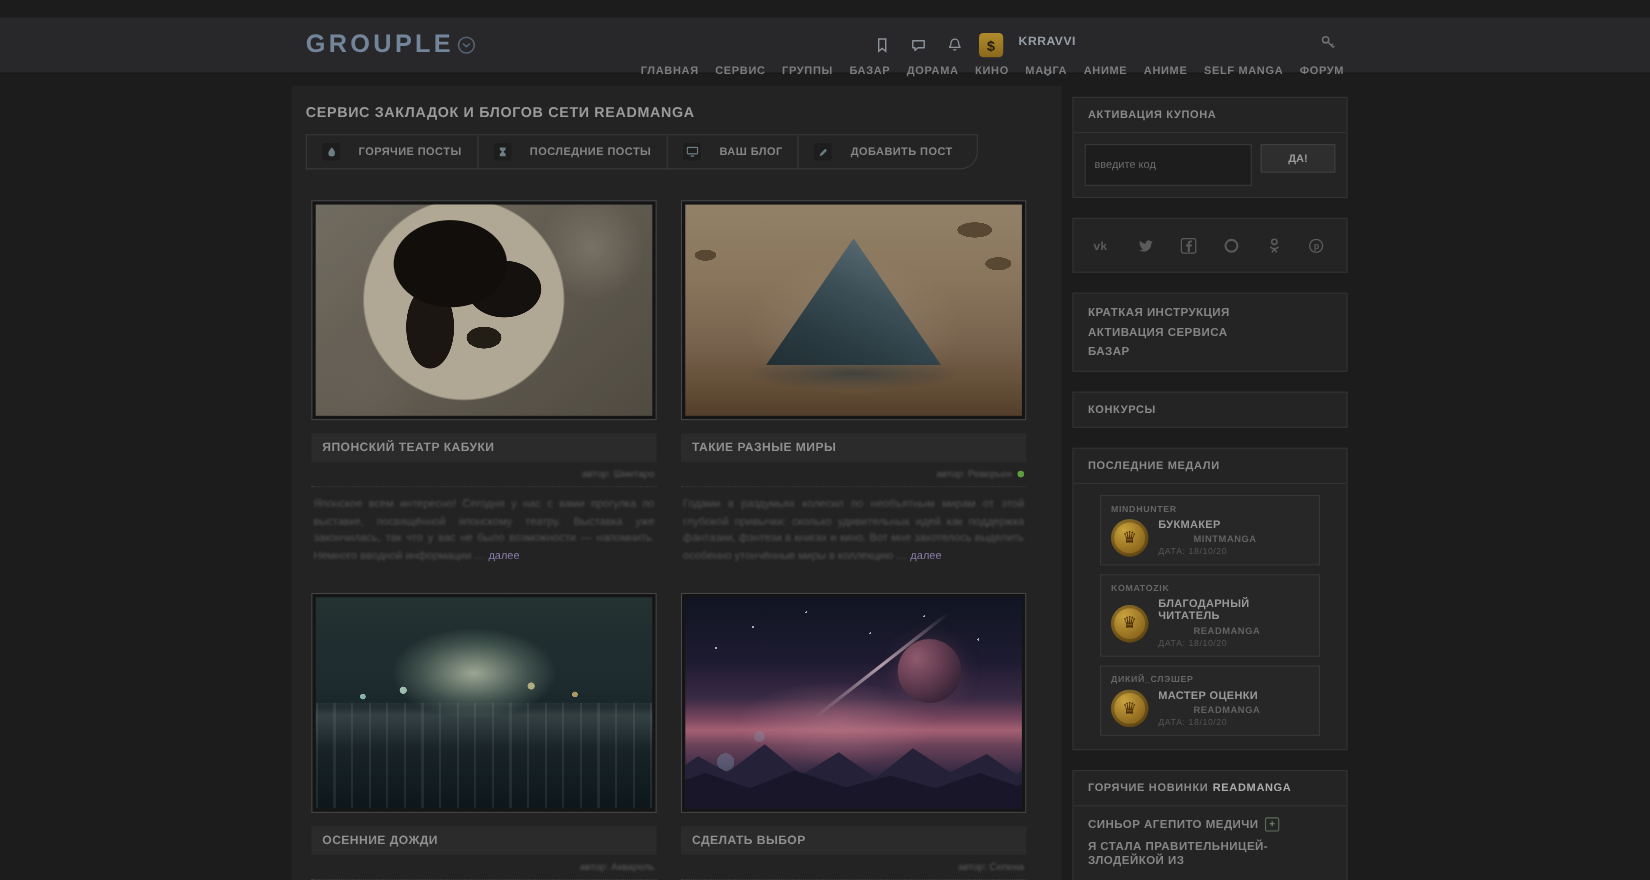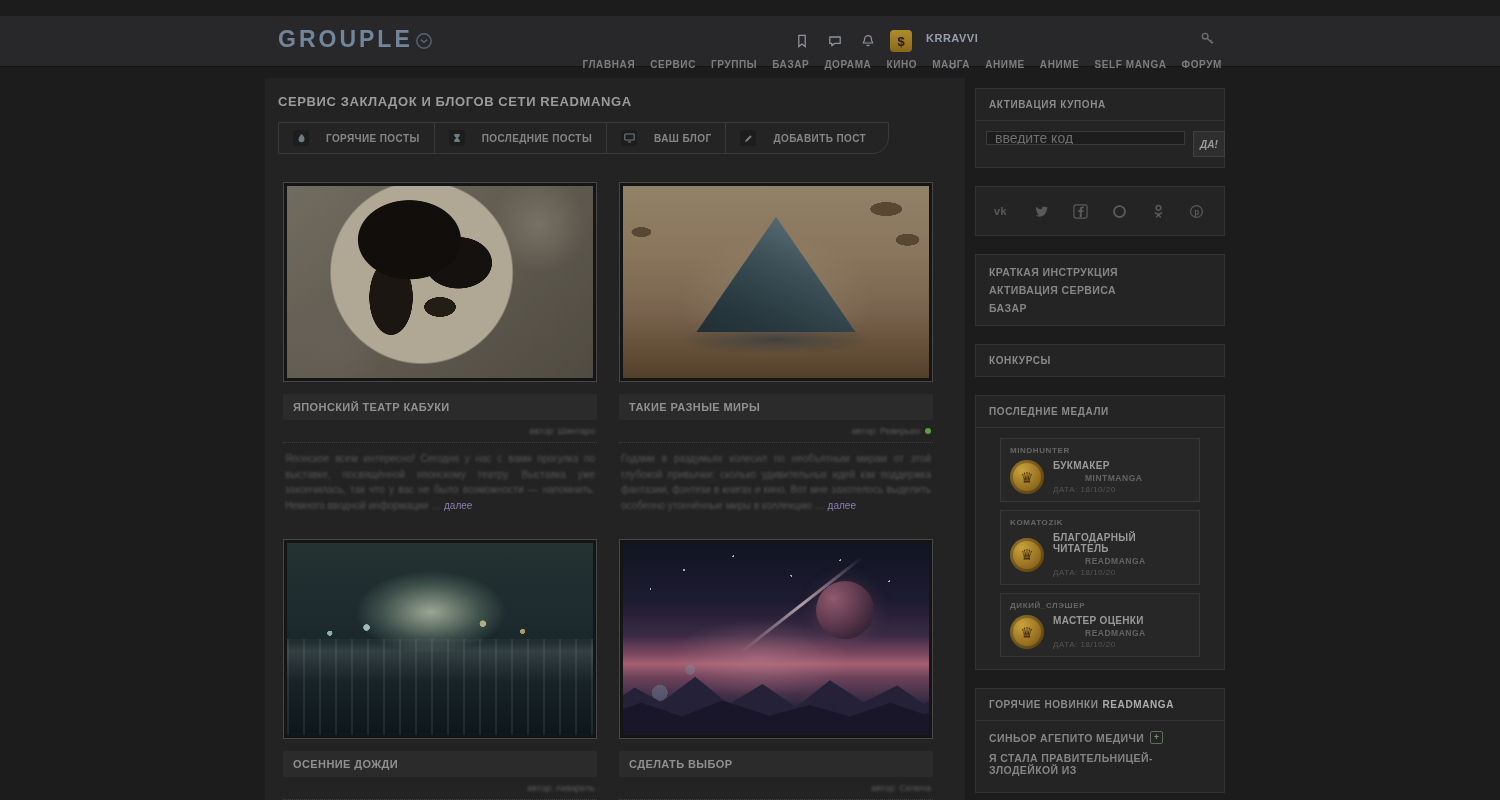--- a/index.html
+++ b/index.html
@@ -99,23 +99,23 @@
     clip-path:polygon(0 60%,8% 35%,16% 55%,26% 20%,36% 58%,46% 30%,56% 62%,66% 25%,76% 55%,86% 32%,94% 58%,100% 40%,100% 100%,0 100%);}
   .mt2{left:-5%;right:-5%;bottom:0;height:24%;background:#1f1b35;
     clip-path:polygon(0 55%,10% 30%,22% 60%,34% 25%,48% 58%,60% 35%,72% 60%,84% 30%,94% 55%,100% 45%,100% 100%,0 100%);}
 
   
   .sidebar{position:absolute;left:975px;top:88px;width:250px;}
   .sp{border:1px solid #333;background:#242424;margin-bottom:18px;box-sizing:border-box;}
   .sp-h{padding:10px 13px;font-size:10px;font-weight:bold;color:#8a8a8a;letter-spacing:.6px;}
   .sp-h.bordered{border-bottom:1px solid #333;}
   .coupon-body{display:flex;gap:8px;padding:10px;}
-  .coupon-body input{flex:1;height:14px;background:#1d1d1d;border:1px solid #3a3a3a;color:#999;font-size:14px;padding:0 8px;box-sizing:border-box;outline:none;font-family:"Liberation Sans",sans-serif;}
+  .coupon-body input{flex:1;height:38px;background:#1d1d1d;border:1px solid #3a3a3a;color:#999;font-size:10px;padding:0 8px;box-sizing:border-box;outline:none;font-family:"Liberation Sans",sans-serif;}
   .coupon-body input::placeholder{color:#6e6e6e;}
-  .coupon-body button{width:54px;height:26px;background:#2e2e2e;border:1px solid #404040;color:#9c9c9c;font-size:10px;font-weight:bold;font-family:"Liberation Sans",sans-serif;font-style:italic;}
+  .coupon-body button{width:68px;height:26px;background:#2e2e2e;border:1px solid #404040;color:#9c9c9c;font-size:10px;font-weight:bold;font-family:"Liberation Sans",sans-serif;}
   .social{display:flex;justify-content:space-between;align-items:center;padding:13px 16px;font-family:Liberation Mono, monospace;}
   .soc{width:22px;height:22px;display:flex;align-items:center;justify-content:center;color:#5a5a5a;}
   .linklist{padding:11px 13px;display:flex;flex-direction:column;gap:6px;}
   .linklist a, .hot-link{color:#858585;font-size:10.5px;font-weight:bold;letter-spacing:.4px;}
   .medals-body{padding:10px 24px 12px;}
   .medal-item{border:1px solid #373737;background:#272727;padding:7px 9px;margin-bottom:8px;}
   .medal-item:last-child{margin-bottom:0;}
   .m-user{font-size:8px;font-weight:bold;color:#666;letter-spacing:.6px;}
   .m-row{display:flex;gap:9px;margin-top:5px;align-items:center;}
   .medal-ic{flex:0 0 34px;width:34px;height:34px;border-radius:50%;

